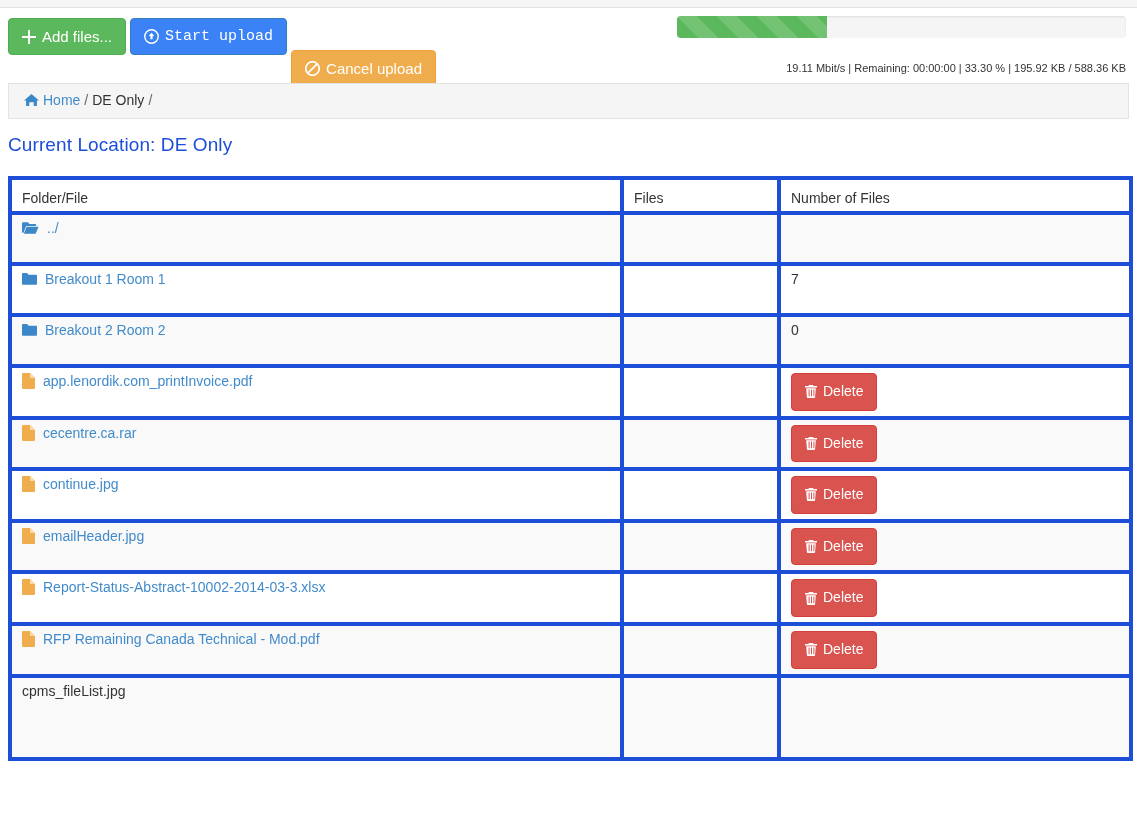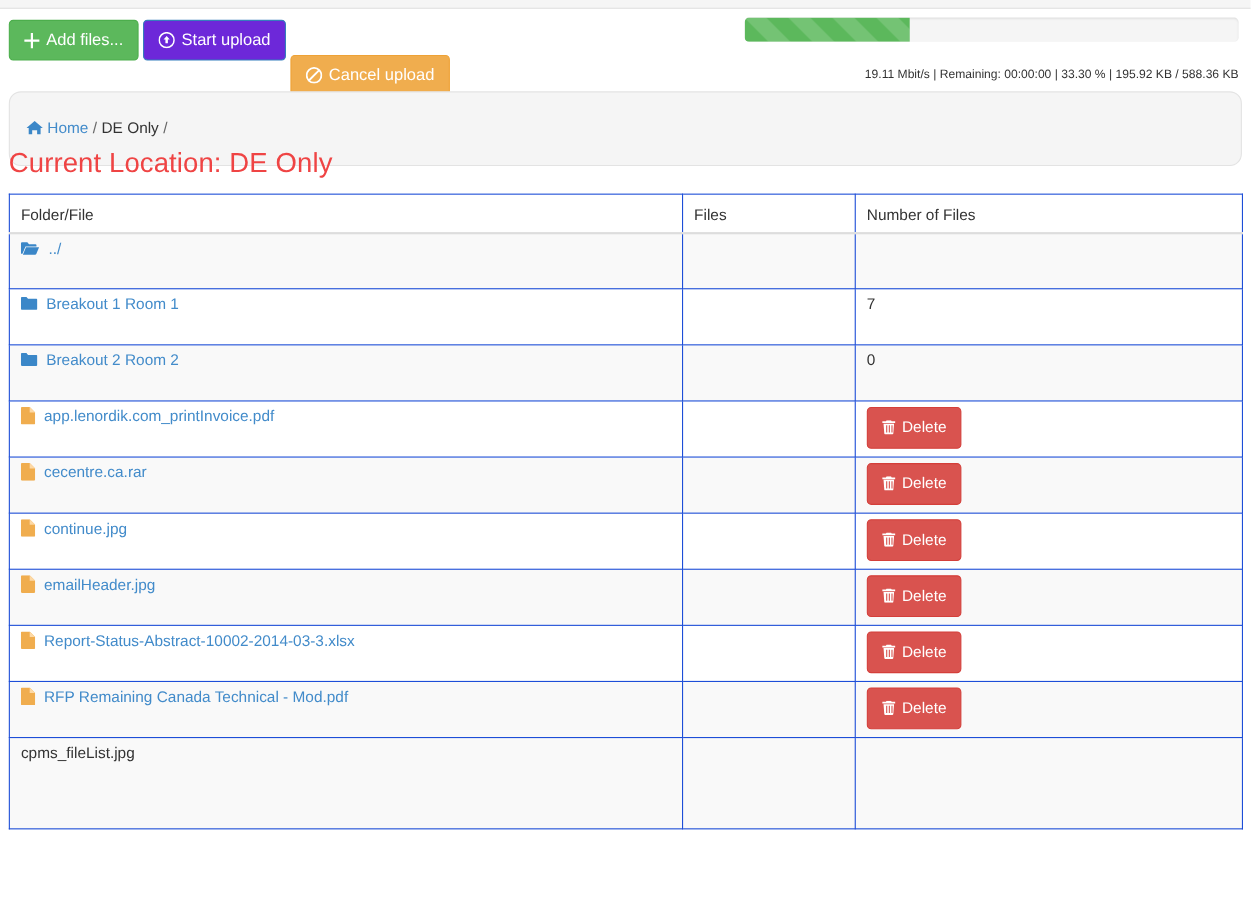--- a/index.html
+++ b/index.html
@@ -50,21 +50,21 @@
     border-radius: 4px;
     font-size: 15px;
     line-height: 1.4;
     padding: 7px 13px;
     color: #ffffff;
     cursor: pointer;
     white-space: nowrap;
     font-family: "Liberation Sans", sans-serif;
   }
   .btn-success { background: #5cb85c; border-color: #4cae4c; }
-  .btn-primary { background: #6d28d9; border-color: #357ebd; }
+  .btn-primary { background: #3b82f6; border-color: #357ebd; font-family: Liberation Mono, monospace; }
   .btn-warning { background: #f0ad4e; border-color: #eea236; margin-top: 32px; }
   .btn-danger  { background: #d9534f; border-color: #d43f3a; }
 
   .btn svg { display: block; }
 
   
   .global-progress-wrap {
     position: absolute;
     top: 16px;
     left: 677px;
@@ -99,57 +99,57 @@
 
   
   .breadcrumb {
     position: absolute;
     top: 83px;
     left: 8px;
     width: 1121px;
     box-sizing: border-box;
     background: #f5f5f5;
     border: 1px solid #e3e3e3;
-    border-radius: 11px;
-    padding: 24px 15px;
+    border-radius: 0;
+    padding: 8px 15px;
     font-size: 14px;
     color: #333;
   }
   .breadcrumb a { color: #428bca; text-decoration: none; }
   .breadcrumb .sep { color: #666; padding: 0 4px; }
   .home-icon { display: inline-block; vertical-align: -2px; margin-right: 4px; }
 
   
   .page-title {
     position: absolute;
     top: 134px;
     left: 8px;
     margin: 0;
-    font-size: 25px;
+    font-size: 19px;
     font-weight: normal;
-    color: #ef4444;
+    color: #1d4ed8;
     letter-spacing: .1px;
   }
 
   
   .table-wrap {
     position: absolute;
     top: 176px;
     left: 8px;
     width: 1121px;
   }
   table.filetable {
     width: 100%;
     border-collapse: collapse;
     table-layout: fixed;
     font-size: 14px;
   }
   table.filetable th,
   table.filetable td {
-    border: 1px solid #1d4ed8;
+    border: 4px solid #1d4ed8;
     padding: 5px 10px;
     vertical-align: top;
     box-sizing: border-box;
   }
   table.filetable th {
     text-align: left;
     font-weight: normal;
     color: #333;
     background: #ffffff;
     border-bottom-width: 2px;

